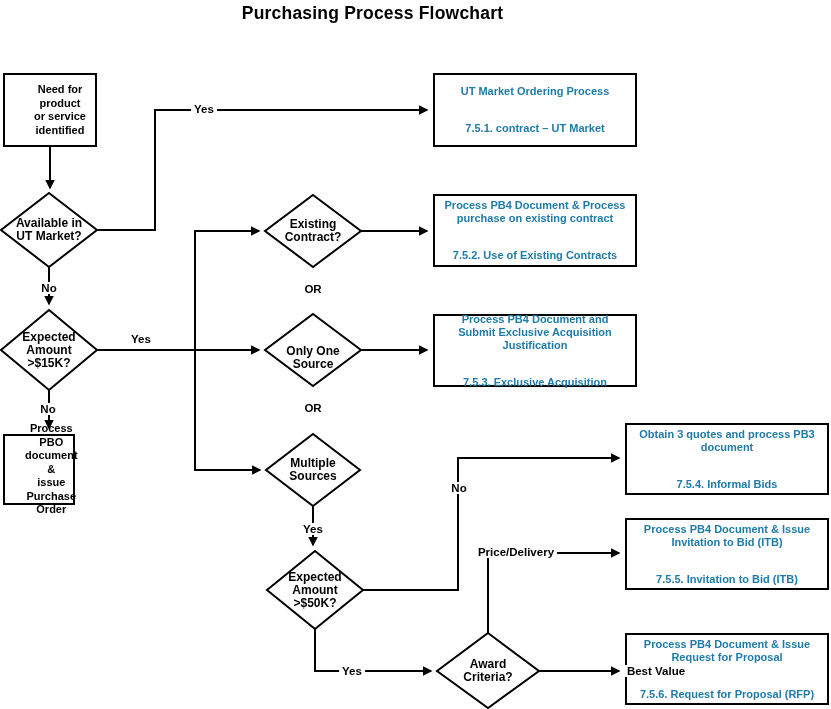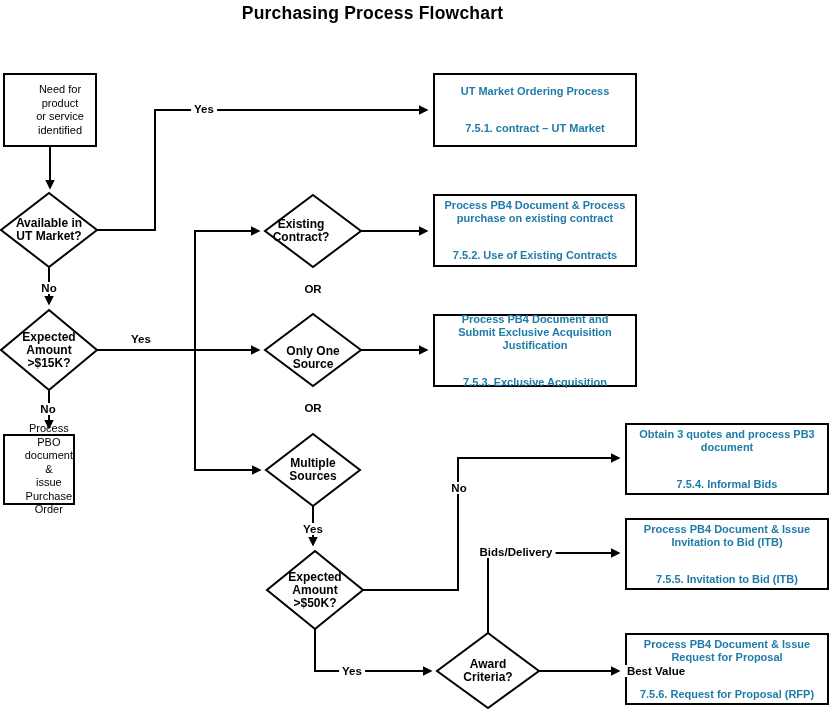--- a/index.html
+++ b/index.html
@@ -10,22 +10,22 @@
   .title{
     position:absolute;left:0;top:3px;width:745px;text-align:center;
     font-size:17.5px;font-weight:bold;letter-spacing:.2px;
   }
   svg.layer{position:absolute;left:0;top:0;z-index:3;}
   .edge{stroke:var(--line,#000);stroke-width:2;fill:none;}
   .decision{stroke:var(--line,#000);stroke-width:2;fill:#fff;}
   .arrowhead{fill:var(--line,#000);}
   .pbox{
     position:absolute;z-index:2;box-sizing:border-box;border:2px solid var(--line,#000);
-    background:#fff;display:flex;align-items:center;justify-content:flex-end;text-align:center;
-    font-size:11px;font-weight:normal;line-height:13.5px;padding-left:20px;
+    background:#fff;display:flex;align-items:center;justify-content:flex-start;text-align:center;
+    font-size:11px;font-weight:bold;line-height:13.5px;padding-left:20px;
   }
   .pbox span{white-space:pre-line;}
   .obox{
     position:absolute;z-index:2;box-sizing:border-box;border:2px solid var(--line,#000);
     background:#fff;width:204px;display:flex;flex-direction:column;align-items:center;
     justify-content:center;gap:24px;text-align:center;padding:0 7px;
     color:var(--accent,#1f7ba8);font-size:11px;font-weight:bold;line-height:13px;
   }
   .dlabel{
     position:absolute;z-index:4;transform:translate(-50%,-50%);text-align:center;
@@ -110,37 +110,37 @@
     <path class="edge" d="M315,629 V671 H431" marker-end="url(#arrow)"></path>
     <path class="edge" d="M488,633 V553 H619" marker-end="url(#arrow)"></path>
     <path class="edge" d="M539,671 H619" marker-end="url(#arrow)"></path>
   </svg>
 
   <div class="dlabel" style="left:49px;top:230px;">Available in
 UT Market?</div>
   <div class="dlabel" style="left:49px;top:350px;">Expected
 Amount
 &gt;$15K?</div>
-  <div class="dlabel" style="left:301px;top:231px;">Existing
+  <div class="dlabel" style="left:313px;top:231px;">Existing
 Contract?</div>
   <div class="dlabel" style="left:313px;top:358px;">Only One
 Source</div>
   <div class="dlabel" style="left:313px;top:470px;">Multiple
 Sources</div>
   <div class="dlabel" style="left:315px;top:590px;">Expected
 Amount
 &gt;$50K?</div>
   <div class="dlabel" style="left:488px;top:671px;">Award
 Criteria?</div>
 
   <div class="elabel bg" style="left:204px;top:109px;">Yes</div>
   <div class="elabel bg" style="left:49px;top:288px;">No</div>
   <div class="elabel" style="left:141px;top:339px;">Yes</div>
   <div class="elabel bg" style="left:48px;top:409px;">No</div>
   <div class="elabel" style="left:313px;top:289px;">OR</div>
   <div class="elabel" style="left:313px;top:408px;">OR</div>
   <div class="elabel bg" style="left:313px;top:529px;">Yes</div>
   <div class="elabel bg" style="left:459px;top:488px;">No</div>
   <div class="elabel bg" style="left:352px;top:671px;">Yes</div>
-  <div class="elabel bg" style="left:516px;top:552px;">Bids/Delivery</div>
+  <div class="elabel bg" style="left:516px;top:552px;">Price/Delivery</div>
   <div class="elabel bg" style="left:608px;top:671px;margin-left:48px;">Best Value</div>
 
 </div>
 
 </body></html>

